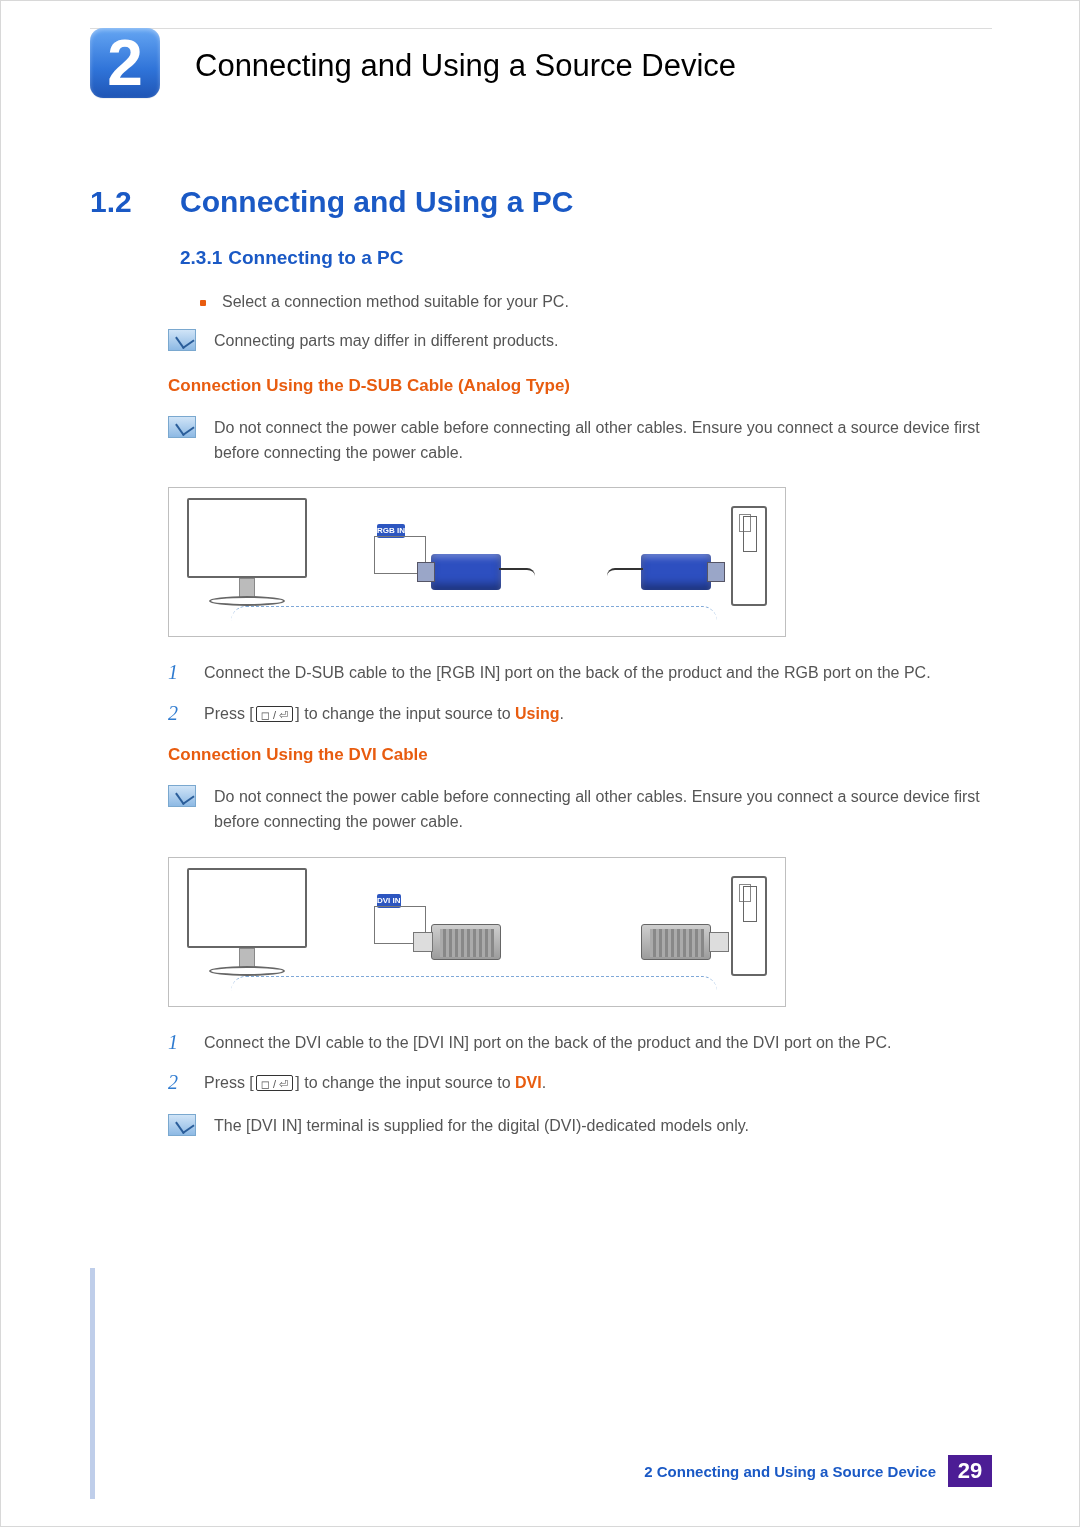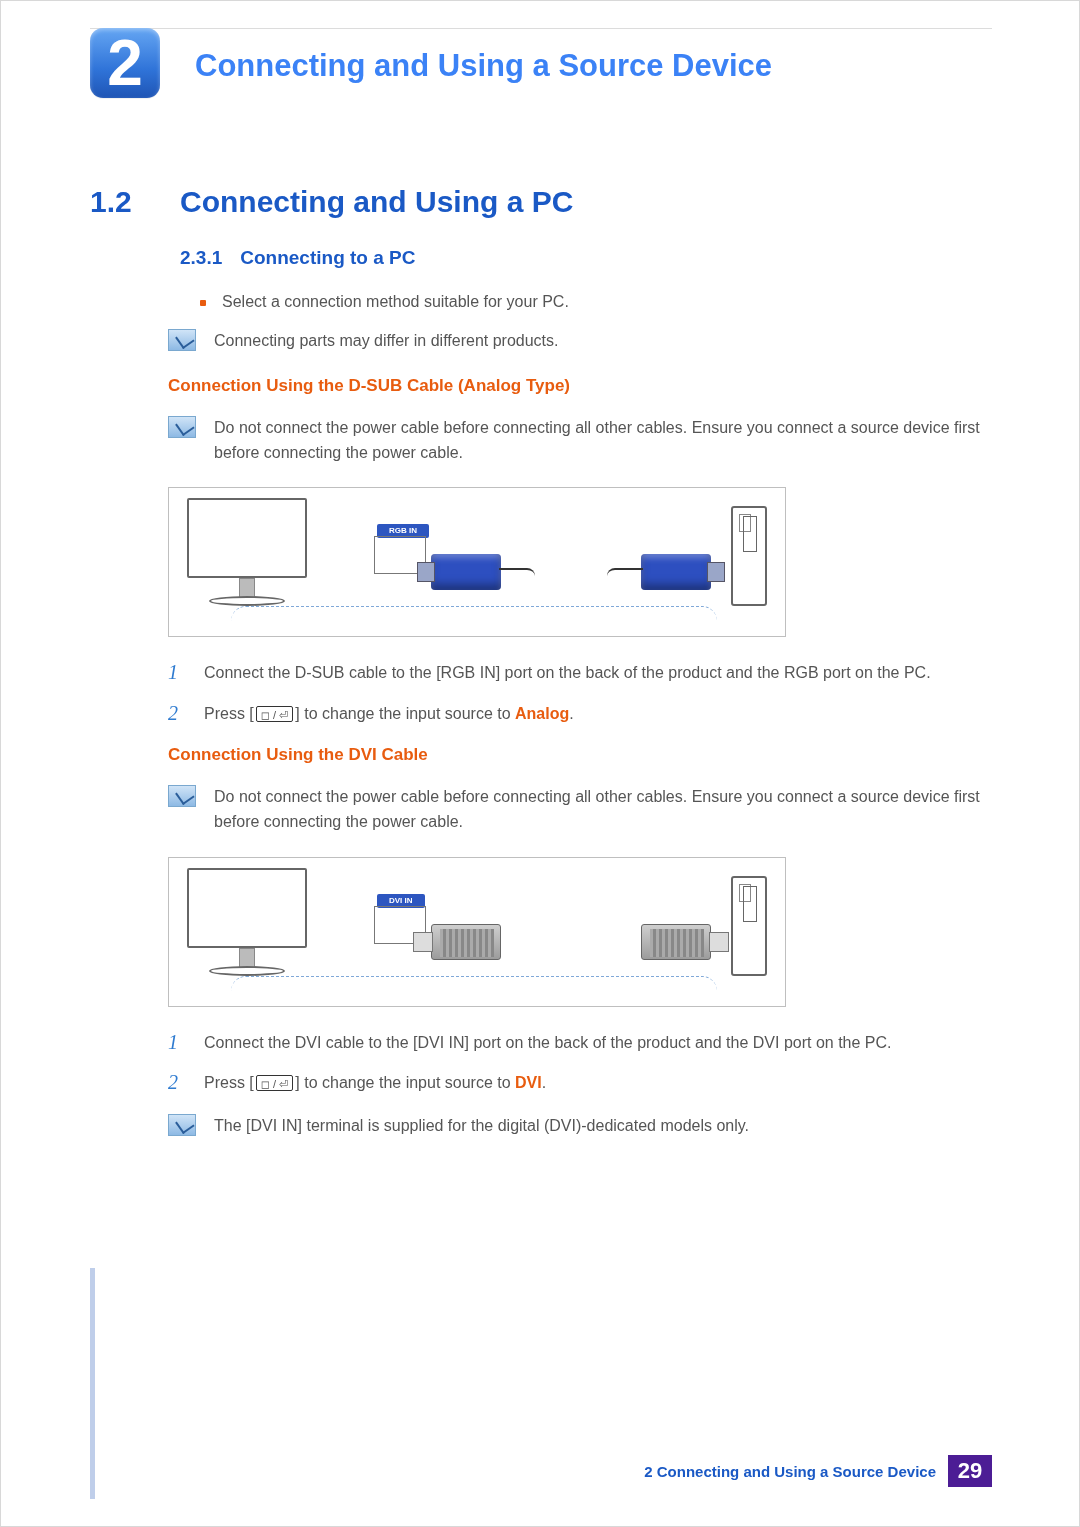--- a/index.html
+++ b/index.html
@@ -43,33 +43,33 @@
     font-weight: 700;
     line-height: 70px;
     text-align: center;
     box-shadow: inset 0 2px 4px rgba(255,255,255,0.35), 0 1px 0 rgba(0,0,0,0.05);
   }
   .chapter-title {
     position: absolute;
     top: 48px;
     left: 195px;
     font-size: 31px;
-    font-weight: 700;
-    color: #3b82f6;
+    font-weight: 400;
+    color: #000000;
   }
   .content {
     position: absolute;
     top: 185px;
     left: 90px;
     right: 88px;
   }
   .h2-row { display: flex; align-items: baseline; gap: 22px; margin-bottom: 28px; }
   .h2-num { font-size: 30px; font-weight: 700; color: #1a59c5; width: 68px; }
   .h2-text { font-size: 30px; font-weight: 700; color: #1a59c5; }
-  .h3-row { display: flex; align-items: baseline; gap: 18px; margin-left: 90px; margin-bottom: 24px; }
+  .h3-row { display: flex; align-items: baseline; gap: 6px; margin-left: 90px; margin-bottom: 24px; }
   .h3-num { font-size: 19px; font-weight: 700; color: #1a59c5; }
   .h3-text { font-size: 19px; font-weight: 700; color: #1a59c5; }
   .bullet-row { margin-left: 110px; display: flex; align-items: flex-start; gap: 16px; font-size: 16px; color: #555; margin-bottom: 18px; }
   .bullet-dot { width: 6px; height: 6px; background: #e85c0f; border-radius: 1px; margin-top: 7px; flex-shrink: 0; }
   .note-row { display: flex; align-items: flex-start; gap: 18px; margin-left: 78px; margin-bottom: 22px; }
   .note-icon {
     width: 28px; height: 22px; flex-shrink: 0;
     background: linear-gradient(180deg,#d0e4f7,#8db9e4);
     border:1px solid #7aa8cf;
     position:relative;
@@ -93,21 +93,21 @@
   }
   .monitor {
     position:absolute; left:18px; top:10px; width:120px; height:125px;
   }
   .monitor .screen{position:absolute;left:0;top:0;width:120px;height:80px;border:2px solid #666;border-radius:2px;background:#fff;}
   .monitor .neck{position:absolute;left:52px;top:80px;width:16px;height:20px;background:#bbb;border:1px solid #888;}
   .monitor .base{position:absolute;left:22px;top:98px;width:76px;height:10px;border:2px solid #666;border-radius:50%;}
   .port-label{
     position:absolute; top:36px; left:208px;
     background:#2d56c0; color:#fff; font-size:8px; font-weight:700;
-    padding:2px 12px 3px; border-radius:2px;
+    padding:2px 0 3px; border-radius:2px;
   }
   .port-box{position:absolute;left:205px;top:48px;width:52px;height:38px;border:1.5px solid #777;}
   .conn-left{position:absolute;left:262px;top:66px;width:110px;height:55px;}
   .conn-right{position:absolute;left:432px;top:66px;width:110px;height:55px;}
   .dsub-body{width:70px;height:36px;background:#2d4fc0;border-radius:4px;position:absolute;left:0;top:0;box-shadow:inset 0 -6px 8px rgba(0,0,0,.35),inset 0 4px 6px rgba(255,255,255,.3);}
   .dsub-plug{position:absolute;left:-14px;top:8px;width:18px;height:20px;background:#9aa6c8;border:1px solid #556;}
   .dsub-cable{position:absolute;left:68px;top:14px;width:36px;height:10px;border-top:2px solid #333;border-radius:0 8px 0 0;}
   .dsub-body.r{left:40px;}
   .dsub-plug.r{left:auto;right:-14px;}
   .dsub-cable.r{left:6px;transform:scaleX(-1);}
@@ -212,21 +212,21 @@
   </div>
 
   <div class="steps">
     <div class="step-row">
       <div class="step-num">1</div>
       <div class="step-text">Connect the D-SUB cable to the [RGB IN] port on the back of the product and the RGB port on the PC.</div>
     </div>
     <div class="step-row">
       <div class="step-num">2</div>
       <div class="step-text">
-        <span>Press [</span><span class="source-icon">◻ / ⏎</span><span>] to change the input source to </span><span class="bold-orange">Analog</span><span>.</span>
+        <span>Press [</span><span class="source-icon">◻ / ⏎</span><span>] to change the input source to </span><span class="bold-orange">Using</span><span>.</span>
       </div>
     </div>
   </div>
 
   <div class="h4">Connection Using the DVI Cable</div>
 
   <div class="note-row">
     <div class="note-icon"></div>
     <div class="note-text">Do not connect the power cable before connecting all other cables. Ensure you connect a source device first before connecting the power cable.</div>
   </div>

